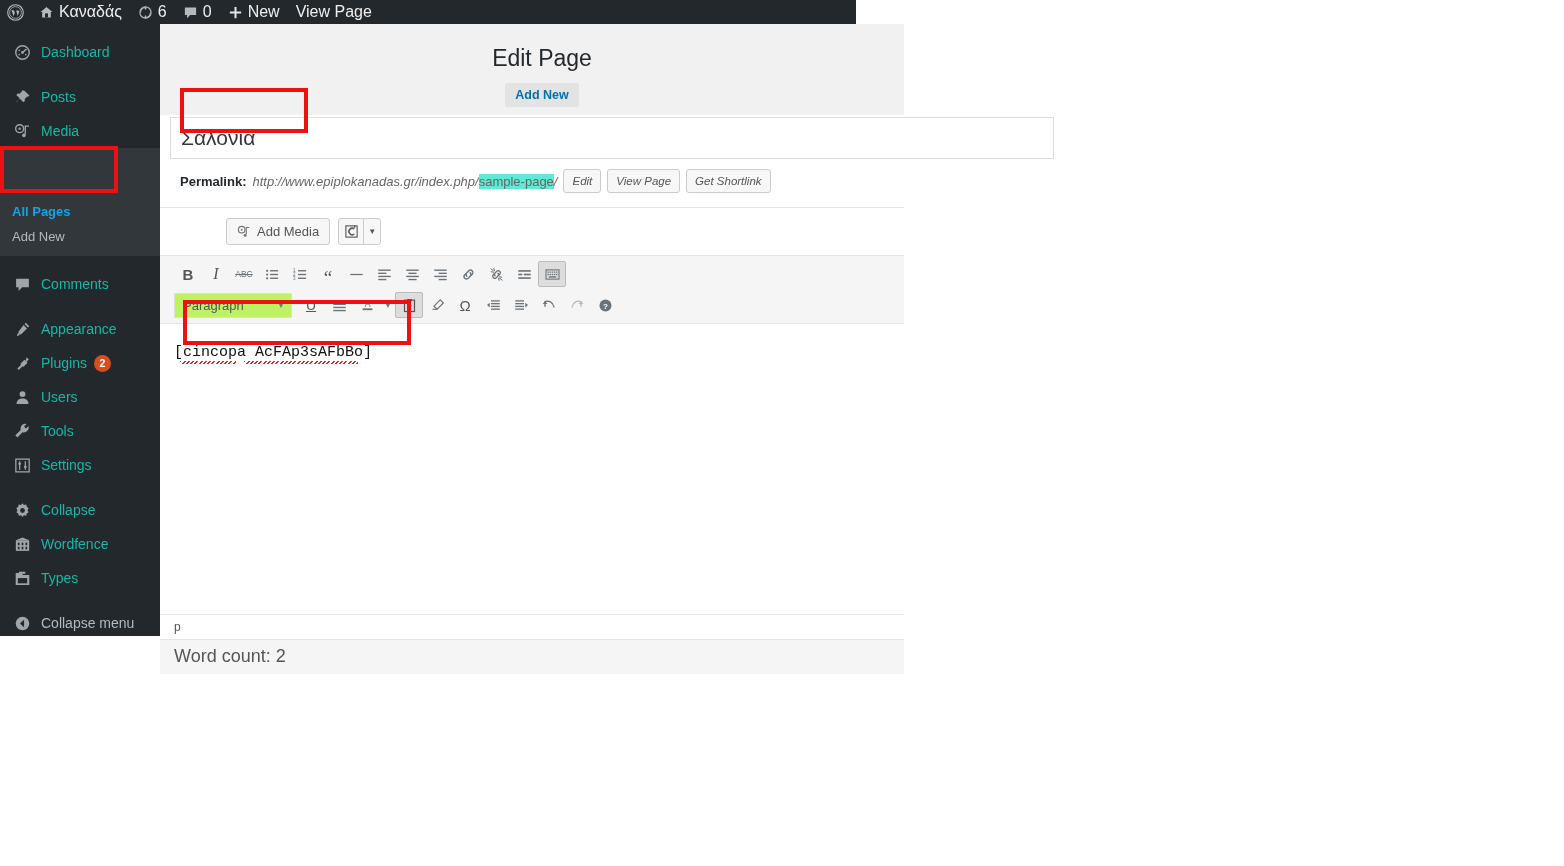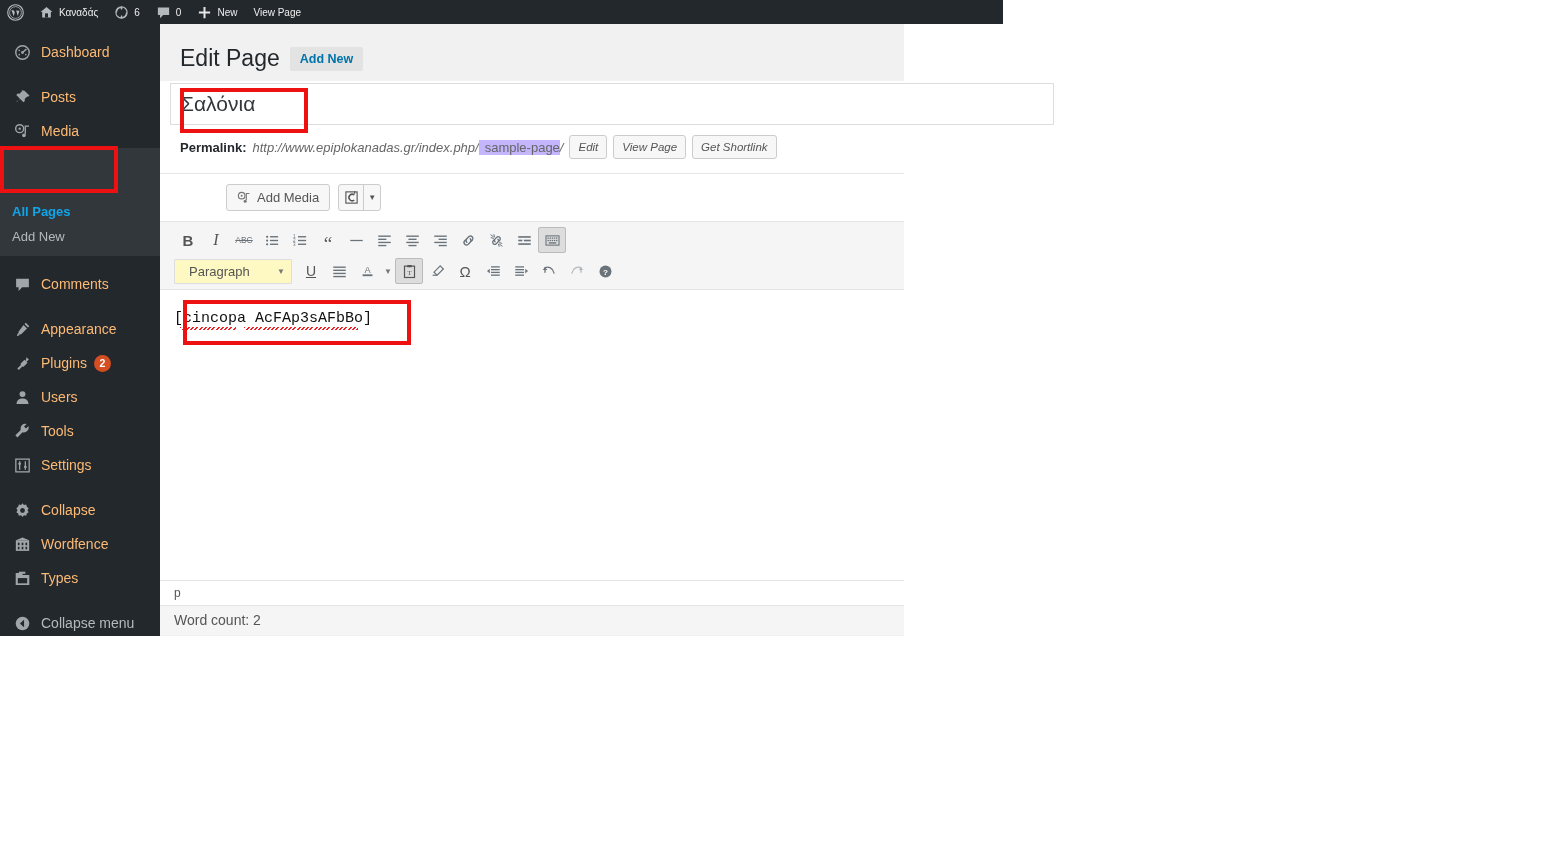--- a/index.html
+++ b/index.html
@@ -9,24 +9,24 @@
     background: #ffffff;
     font-family: "Liberation Sans", sans-serif;
     overflow: hidden;
   }
 
   #screen { position: relative; width: 1564px; height: 866px; background:#fff; }
 
   
   #adminbar {
     position: absolute; top:0; left:0;
-    width: 1003px; height: 24px;
+    width: 856px; height: 24px;
     background: #23282d;
     color: #b4b9be;
-    font-size: 10px;
+    font-size: 16px;
     display: flex; align-items: flex-end;
   }
   .ab-item {
     display:flex; align-items:center; height:24px;
     padding: 0 8px; color:#eee; text-decoration:none;
     white-space: nowrap; gap: 5px;
   }
   .ab-item .lbl { color: #eeeeee; }
   .ab-logo { padding-left: 7px; padding-right: 7px; }
   .ico { display:inline-block; line-height:0; }
@@ -43,21 +43,21 @@
     display:flex; align-items:center;
     height:34px; padding-left:12px;
     color:#eeeeee; font-size:14px;
     cursor: pointer;
   }
   .menu-item .mi-ico {
     width:20px; margin-right:9px;
     display:flex; align-items:center; justify-content:center;
     color:#a0a5aa;
   }
-  .menu-item .mi-lbl { color:#fdba74; }
+  .menu-item .mi-lbl { color:#14b8a6; }
   .menu-item.active { background:#0073aa; }
   .menu-item.active .mi-ico { color:#ffffff; }
   .menu-item.active .mi-lbl { color:#ffffff; }
   .menu-item.active::after {
     content:""; position:absolute; right:-8px; top:0;
     border-style: solid; border-width: 17px 0 17px 8px;
     border-color: transparent transparent transparent #0073aa;
   }
   .menu-gap { height: 11px; }
   .submenu { background:#32373c; padding: 3px 0 7px 0; }
@@ -76,21 +76,21 @@
   .collapse-lbl { color:#b4b9be !important; }
 
   
   #content {
     position:absolute; top:24px; left:160px;
     width:744px; height:612px;
     background:#f1f1f1;
   }
   #page-head {
     padding: 20px 0 8px 20px;
-    display:flex; align-items:center; gap:10px;
+    display:flex; align-items:center; gap:10px;flex-direction:column;
   }
   #page-head h1 {
     margin:0; font-size:23px; font-weight:400;
     color:#23282d; line-height:29px;
   }
   .addnew-btn {
     background:#e3e3e3; border:1px solid #e3e3e3;
     border-radius:2px; color:#0073aa;
     font-size:12.5px; font-weight:600;
     padding:4px 9px; cursor:pointer;
@@ -109,21 +109,21 @@
     color:#32373c; padding: 0 10px; background:transparent;
   }
 
   #permalink-row {
     background:#fff; padding: 6px 0 14px 20px;
     display:flex; align-items:center;
     font-size:13px; color:#666; gap:6px;
   }
   #permalink-row .pl-label { font-weight:bold; color:#23282d; }
   #permalink-row .pl-url { color:#666;font-style:italic; }
-  #permalink-row .pl-slug { background:#c4b5fd; color:#666;padding-left:6px; }
+  #permalink-row .pl-slug { background:#5eead4; color:#666; }
   .sm-btn {
     background:#f7f7f7; border:1px solid #ccc;
     border-radius:3px; color:#555;
     font-size:11.5px; padding:3px 8px;
     cursor:pointer; line-height:16px;font-style:italic;
   }
 
   #editor-box { background:#fff; border-top:1px solid #e5e5e5; }
 
   #media-row {
@@ -160,23 +160,23 @@
   .tb-row { display:flex; align-items:center; height:28px; gap:0px; }
   .tb-btn {
     width:28px; height:26px;
     display:flex; align-items:center; justify-content:center;
     color:#6b737a; cursor:pointer; border:1px solid transparent;
     border-radius:2px; font-size:14px;
   }
   .tb-btn.pressed { background:#ddd; border-color:#bbb; }
   .tb-sel {
     height:25px; width:118px;
-    border:1px solid #ddd; background:#fef9c3;
+    border:1px solid #ddd; background:#bef264;
     display:flex; align-items:center; justify-content:space-between;
-    padding: 0 6px 0 14px; font-size:13px; color:#555;
+    padding: 0 6px 0 8px; font-size:13px; color:#555;
     margin-right:5px; cursor:pointer; border-radius:1px;
   }
   .tb-sel .caret { font-size:8px; color:#777; }
   .tb-arrow { width:14px; height:26px; display:flex; align-items:center;
               justify-content:center; font-size:8px; color:#777; cursor:pointer; }
 
   #editor-area {
     background:#fff; min-height:290px;
     padding: 12px 0 0 0; position:relative;
   }
@@ -194,21 +194,21 @@
     background-image: repeating-linear-gradient(
       135deg, #e22 0px, #e22 1.4px, transparent 1.4px, transparent 3px);
   }
 
   #status-path {
     background:#fff; border-top:1px solid #e5e5e5;
     font-size:12px; color:#555; padding: 5px 0 5px 14px;
   }
   #word-count {
     background:#f5f5f5; border-top:1px solid #e5e5e5;
-    font-size:14px; color:#555; padding: 6px 0 7px 14px;
+    font-size:18px; color:#555; padding: 6px 0 7px 14px;
   }
 
   
   .annot {
     position:absolute; border:4px solid #ee1111;
     pointer-events:none; z-index:40;
   }
   #annot-pages { left:0px;   top:146px; width:118px; height:47px; }
   #annot-title { left:180px; top:88px;  width:128px; height:45px; }
   #annot-code  { left:183px; top:300px; width:228px; height:45px; }

